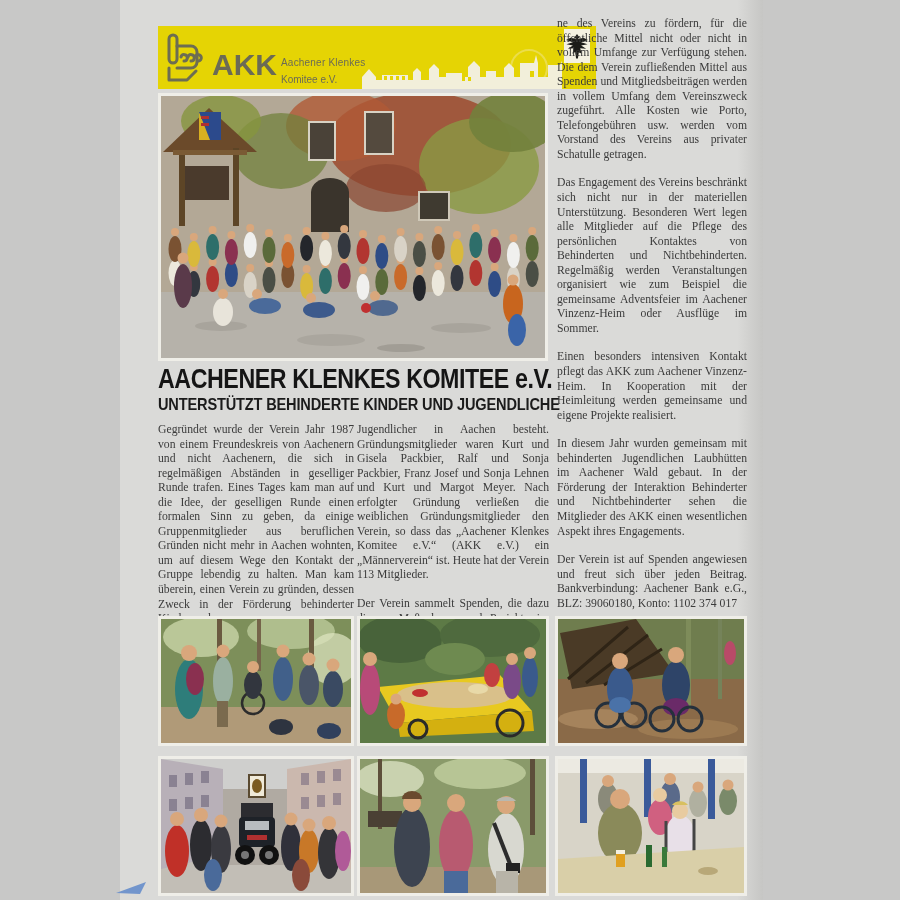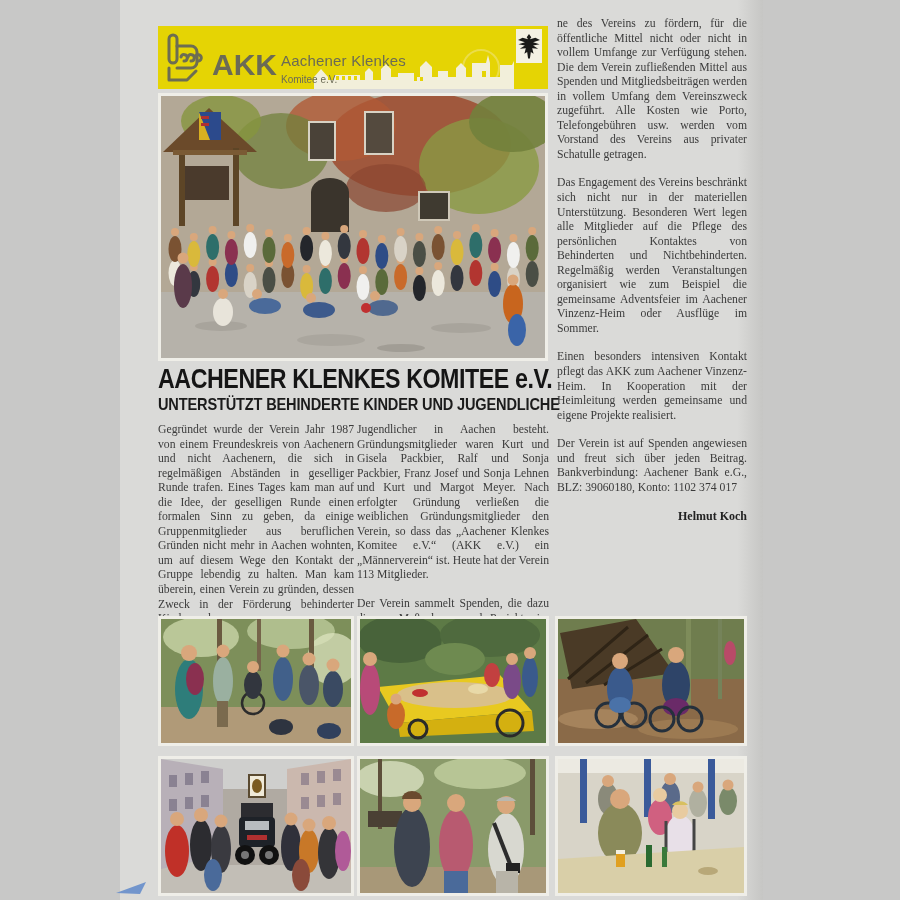--- a/index.html
+++ b/index.html
@@ -2,26 +2,26 @@
 <html><head>
 <meta charset="utf-8">
 <style>
   html,body{margin:0;padding:0;background:#c8c8c7;}
   .stage{position:relative;width:900px;height:900px;overflow:hidden;
          font-family:"Liberation Sans",sans-serif;}
   .paper{position:absolute;left:120px;top:0;width:643px;height:900px;
          background:linear-gradient(90deg,#dadad8 0%,#dadad8 96%,#c6c6c4 100%);}
   
   .banner{position:absolute;left:158px;top:26px;width:390px;height:63px;
-          background:#e5d404;overflow:hidden;}
+          background:#e5d404;overflow:hidden;padding-left:48px;}
   .hand{position:absolute;left:6px;top:6px;}
   .akk{position:absolute;left:54px;top:24px;font-size:30px;font-weight:600;
        color:#6b6b55;letter-spacing:0;line-height:1;}
   .orgname{position:absolute;left:123px;top:27px;color:#6b6b55;line-height:1.05;}
-  .orgname .l1{font-size:15px;letter-spacing:.2px;}
+  .orgname .l1{font-size:10px;letter-spacing:.2px;}
   .orgname .l2{font-size:10px;}
   .skyline{position:absolute;right:34px;bottom:0;}
   .sun{position:absolute;right:48px;bottom:2px;width:34px;height:34px;border-radius:50%;
        border:2px solid #eee27a;opacity:.6;}
   .eagle{position:absolute;right:6px;top:3px;width:26px;height:34px;background:#f4f1e2;
          display:flex;align-items:center;justify-content:center;}
   
   .photo{position:absolute;border:3px solid #efeee8;box-sizing:border-box;overflow:hidden;}
   .photo svg{display:block;width:100%;height:100%;}
   .ph-main{left:158px;top:93px;width:390px;height:268px;}
@@ -233,20 +233,21 @@
     <p>Gegründet wurde der Verein Jahr 1987 von einem Freundeskreis von Aachenern und nicht Aachenern, die sich in regelmäßigen Abständen in geselliger Runde trafen. Eines Tages kam man auf die Idee, der geselligen Runde einen formalen Sinn zu geben, da einige Gruppenmitglieder aus beruflichen Gründen nicht mehr in Aachen wohnten, um auf diesem Wege den Kontakt der Gruppe lebendig zu halten. Man kam überein, einen Verein zu gründen, dessen Zweck in der Förderung behinderter Kinder und</p>
   </div>
   <div class="col col2">
     <p>Jugendlicher in Aachen besteht. Gründungsmitglieder waren Kurt und Gisela Packbier, Ralf und Sonja Packbier, Franz Josef und Sonja Lehnen und Kurt und Margot Meyer. Nach erfolgter Gründung verließen die weiblichen Gründungsmitglieder den Verein, so dass das „Aachener Klenkes Komitee e.V.“ (AKK e.V.) ein „Männerverein“ ist. Heute hat der Verein 113 Mitglieder.</p>
     <p>Der Verein sammelt Spenden, die dazu dienen, Maßnahmen und Projekte im Sin-</p>
   </div>
   <div class="col col3">
     <p>ne des Vereins zu fördern, für die öffentliche Mittel nicht oder nicht in vollem Umfange zur Verfügung stehen. Die dem Verein zufließenden Mittel aus Spenden und Mitgliedsbeiträgen werden in vollem Umfang dem Vereinszweck zugeführt. Alle Kosten wie Porto, Telefongebühren usw. werden vom Vorstand des Vereins aus privater Schatulle getragen.</p>
     <p>Das Engagement des Vereins beschränkt sich nicht nur in der materiellen Unterstützung. Besonderen Wert legen alle Mitglieder auf die Pflege des persönlichen Kontaktes von Behinderten und Nichtbehinderten. Regelmäßig werden Veranstaltungen organisiert wie zum Beispiel die gemeinsame Adventsfeier im Aachener Vinzenz-Heim oder Ausflüge im Sommer.</p>
     <p>Einen besonders intensiven Kontakt pflegt das AKK zum Aachener Vinzenz-Heim. In Kooperation mit der Heimleitung werden gemeinsame und eigene Projekte realisiert.</p>
+    <p>In diesem Jahr wurden gemeinsam mit behinderten Jugendlichen Laubhütten im Aachener Wald gebaut. In der Förderung der Interaktion Behinderter und Nichtbehinderter sehen die Mitglieder des AKK einen wesentlichen Aspekt ihres Engagements.</p>
     <p>Der Verein ist auf Spenden angewiesen und freut sich über jeden Beitrag. Bankverbindung: Aachener Bank e.G., BLZ: 39060180, Konto: 1102 374 017</p>
     <div class="author">Helmut Koch</div>
   </div>
 
   <div class="photo ph-r1c1">
     <svg viewBox="0 0 190 124" preserveAspectRatio="none">
       <rect width="190" height="124" fill="#7d8f5a"></rect>
       <ellipse cx="40" cy="18" rx="38" ry="20" fill="#c9d4a8" opacity=".8"></ellipse>
       <ellipse cx="130" cy="12" rx="44" ry="18" fill="#bcc99a" opacity=".8"></ellipse>
       <ellipse cx="172" cy="40" rx="26" ry="26" fill="#dfe6c2" opacity=".7"></ellipse>

